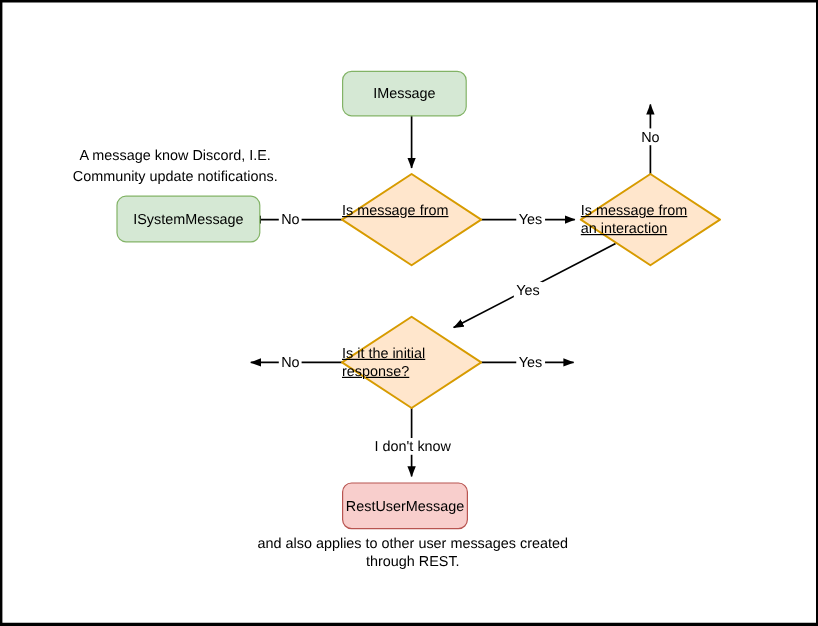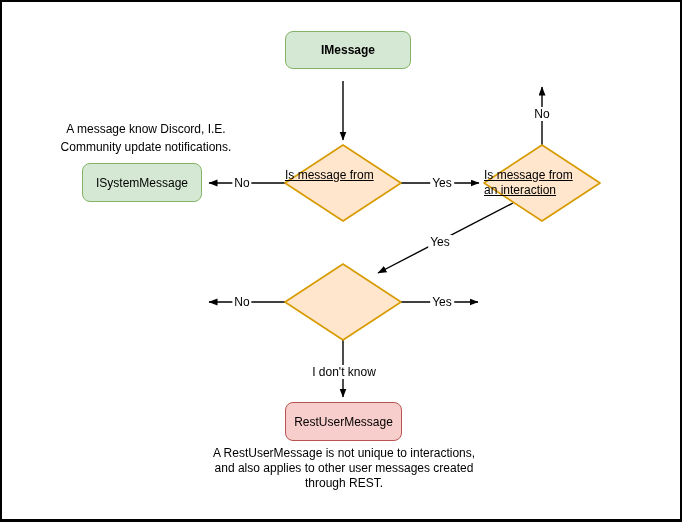--- a/index.html
+++ b/index.html
@@ -86,49 +86,52 @@
     <path class="edge" d="M511,201 L376,271" marker-end="url(#arrow)"></path>
     <path class="edge" d="M283,300 L207,300" marker-end="url(#arrow)"></path>
     <path class="edge" d="M399,300 L476,300" marker-end="url(#arrow)"></path>
     <path class="edge" d="M341,338 L341,395" marker-end="url(#arrow)"></path>
 
     <polygon class="diamond" points="341,143 399,181 341,219 283,181"></polygon>
     <polygon class="diamond" points="540,143 598,181 540,219 482,181"></polygon>
     <polygon class="diamond" points="341,262 399,300 341,338 283,300"></polygon>
   </svg>
 
-  <div class="node green" style="left:283px;top:29px;width:126px;height:38px;font-weight:bold;">
+  <div class="node green" style="left:283px;top:57px;width:104px;height:38px;">
     <span>IMessage</span>
   </div>
-  <div class="node green" style="left:80px;top:161px;width:120px;height:39px;">
+  <div class="node green" style="left:95px;top:161px;width:120px;height:39px;">
     <span>ISystemMessage</span>
   </div>
-  <div class="node red" style="left:283px;top:400px;width:117px;height:39px;">
+  <div class="node red" style="left:283px;top:400px;width:105px;height:39px;">
     <span>RestUserMessage</span>
   </div>
 
   <div class="diamond-label" style="left:283px;top:166px;">
     <span>Is message from</span>
   </div>
   <div class="diamond-label" style="left:482px;top:166px;">
     <span>Is message from</span>
     <span>an interaction</span>
+  </div>
+  <div class="diamond-label" style="left:283px;top:285px;">
+    <span>Is it the initial</span>
+    <span>response?</span>
   </div>
 
   <div class="edge-label" style="left:240px;top:181px;">No</div>
   <div class="edge-label" style="left:440px;top:181px;">Yes</div>
   <div class="edge-label" style="left:540px;top:112px;">No</div>
   <div class="edge-label" style="left:438px;top:240px;">Yes</div>
   <div class="edge-label" style="left:240px;top:300px;">No</div>
   <div class="edge-label" style="left:440px;top:300px;">Yes</div>
   <div class="edge-label" style="left:342px;top:370px;">I don't know</div>
 
   <div class="note note-system">
     <span>A message know Discord, I.E.</span>
     <span>Community update notifications.</span>
   </div>
   <div class="note note-restuser">
-    <span>A RestUserMessage is not unique to interactions,</span>
     <span>and also applies to other user messages created</span>
     <span>through REST.</span>
   </div>
 
 </div>
 
 </body></html>

